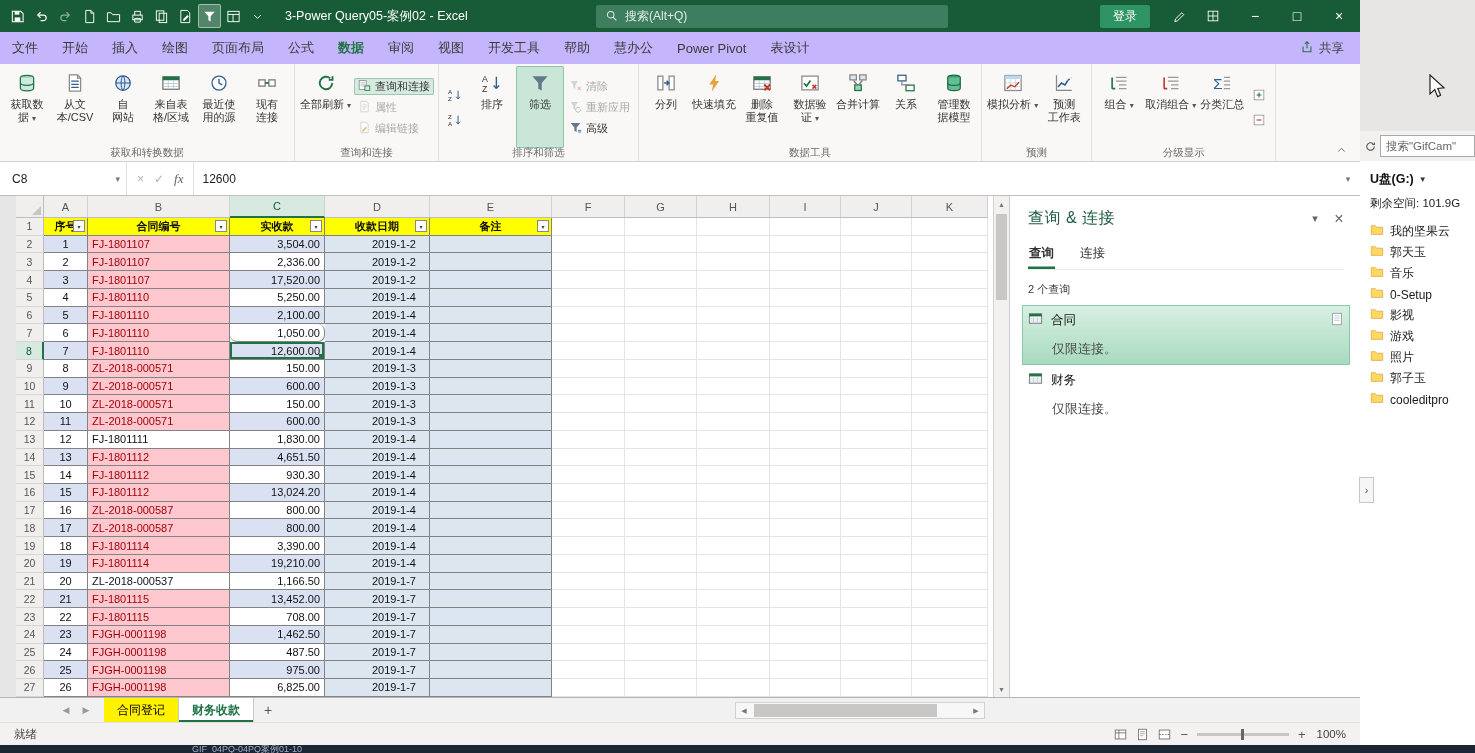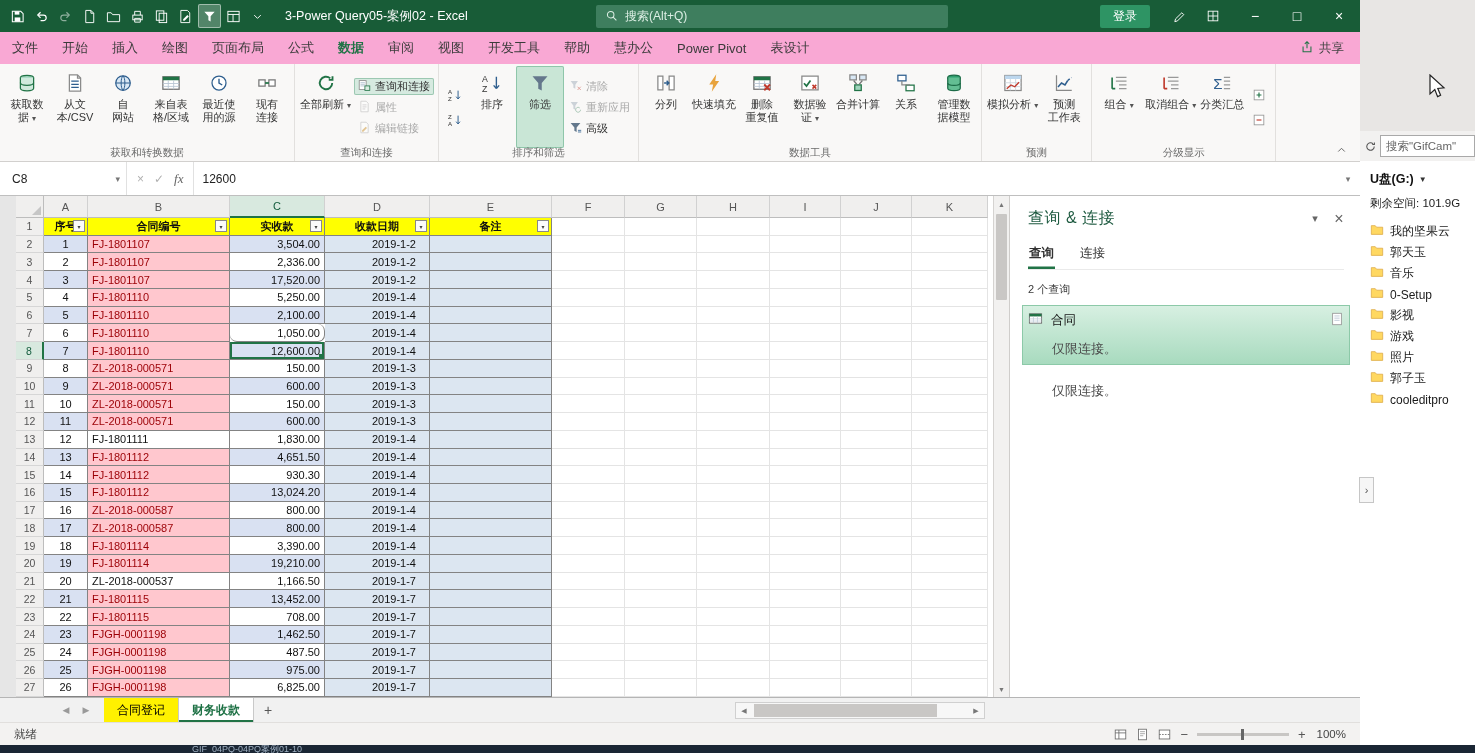--- a/index.html
+++ b/index.html
@@ -11,21 +11,21 @@
   .qat-btn{width:23px;height:24px;display:flex;align-items:center;justify-content:center;border-radius:2px}
   .qat-btn.hl{background:rgba(255,255,255,.25);box-shadow:0 0 0 1px rgba(255,255,255,.45) inset}
   .tb-title{color:#fff;font-size:12.5px;margin-left:16px;white-space:nowrap}
   .tb-search{position:absolute;left:596px;top:5px;width:352px;height:23px;background:#3E7E5E;border-radius:2px;display:flex;align-items:center;gap:7px;padding-left:9px;color:#DCEEE4;font-size:12px;box-sizing:border-box}
   .tb-right{position:absolute;right:0;top:0;height:32px;display:flex;align-items:center}
   .login-btn{background:#2E9464;color:#fff;font-size:12px;padding:3px 13px;border-radius:2px;margin-right:16px}
   .tb-ic{width:26px;height:26px;display:flex;align-items:center;justify-content:center;margin-right:8px}
   .win-btn{width:42px;height:32px;display:flex;align-items:center;justify-content:center;color:#fff;font-size:14px}
 
   
-  .menubar{position:absolute;left:0;top:32px;width:1360px;height:32px;background:#f9a8d4;display:flex;align-items:center}
+  .menubar{position:absolute;left:0;top:32px;width:1360px;height:32px;background:#c4b5fd;display:flex;align-items:center}
   .mtabs{display:flex;height:100%}
   .mtab{padding:0 12px;display:flex;align-items:center;font-size:13px;color:#3b3b3b}
   .mtab.active{color:#217346;font-weight:bold}
   .share-btn{margin-left:auto;display:flex;align-items:center;gap:5px;font-size:12.5px;color:#444;padding-right:16px}
 
   
   .ribbon{position:absolute;left:0;top:64px;width:1360px;height:98px;background:#F9F8F7;border-bottom:1px solid #D2D0CE;box-sizing:border-box}
   .rgroups{display:flex;height:100%}
   .rgroup{position:relative;display:flex;flex-direction:column;border-right:1px solid #E2E0DE;padding:2px 3px 13px;box-sizing:border-box}
   .rbody{display:flex;align-items:stretch;height:100%}
@@ -1036,20 +1036,28 @@
                 </svg></span>
               <span class="qname">合同</span>
               <span class="peek"><svg width="14" height="14" viewBox="0 0 16 16">
                   <rect x="3" y="1.5" width="10" height="13" fill="#fff" stroke="#999"></rect>
                   <path d="M5 4.5h6M5 7h6M5 9.5h6" stroke="#B9C6D4"></path>
                 </svg></span>
             </div>
             <div class="qitem-sub">仅限连接。</div>
           </div>
           <div class="qitem">
+            <div class="qitem-row">
+              <span class="qicon"><svg width="15" height="15" viewBox="0 0 16 16">
+                  <rect x="1.5" y="3" width="13" height="10" fill="#fff" stroke="#707070"></rect>
+                  <rect x="1.5" y="3" width="13" height="2.8" fill="#217346"></rect>
+                  <path d="M1.5 8.4h13M1.5 10.7h13M5.8 5.8v7.2M10.1 5.8v7.2" stroke="#B9C6D4" stroke-width=".7" fill="none"></path>
+                </svg></span>
+              <span class="qname">财务</span>
+            </div>
             <div class="qitem-sub">仅限连接。</div>
           </div>
         </div>
     </div>
   </div>
 
   <div class="tabsbar">
     <span class="tabnav">◀</span>
     <span class="tabnav">▶</span>
     <div class="sheettabs" id="sheettabs">

